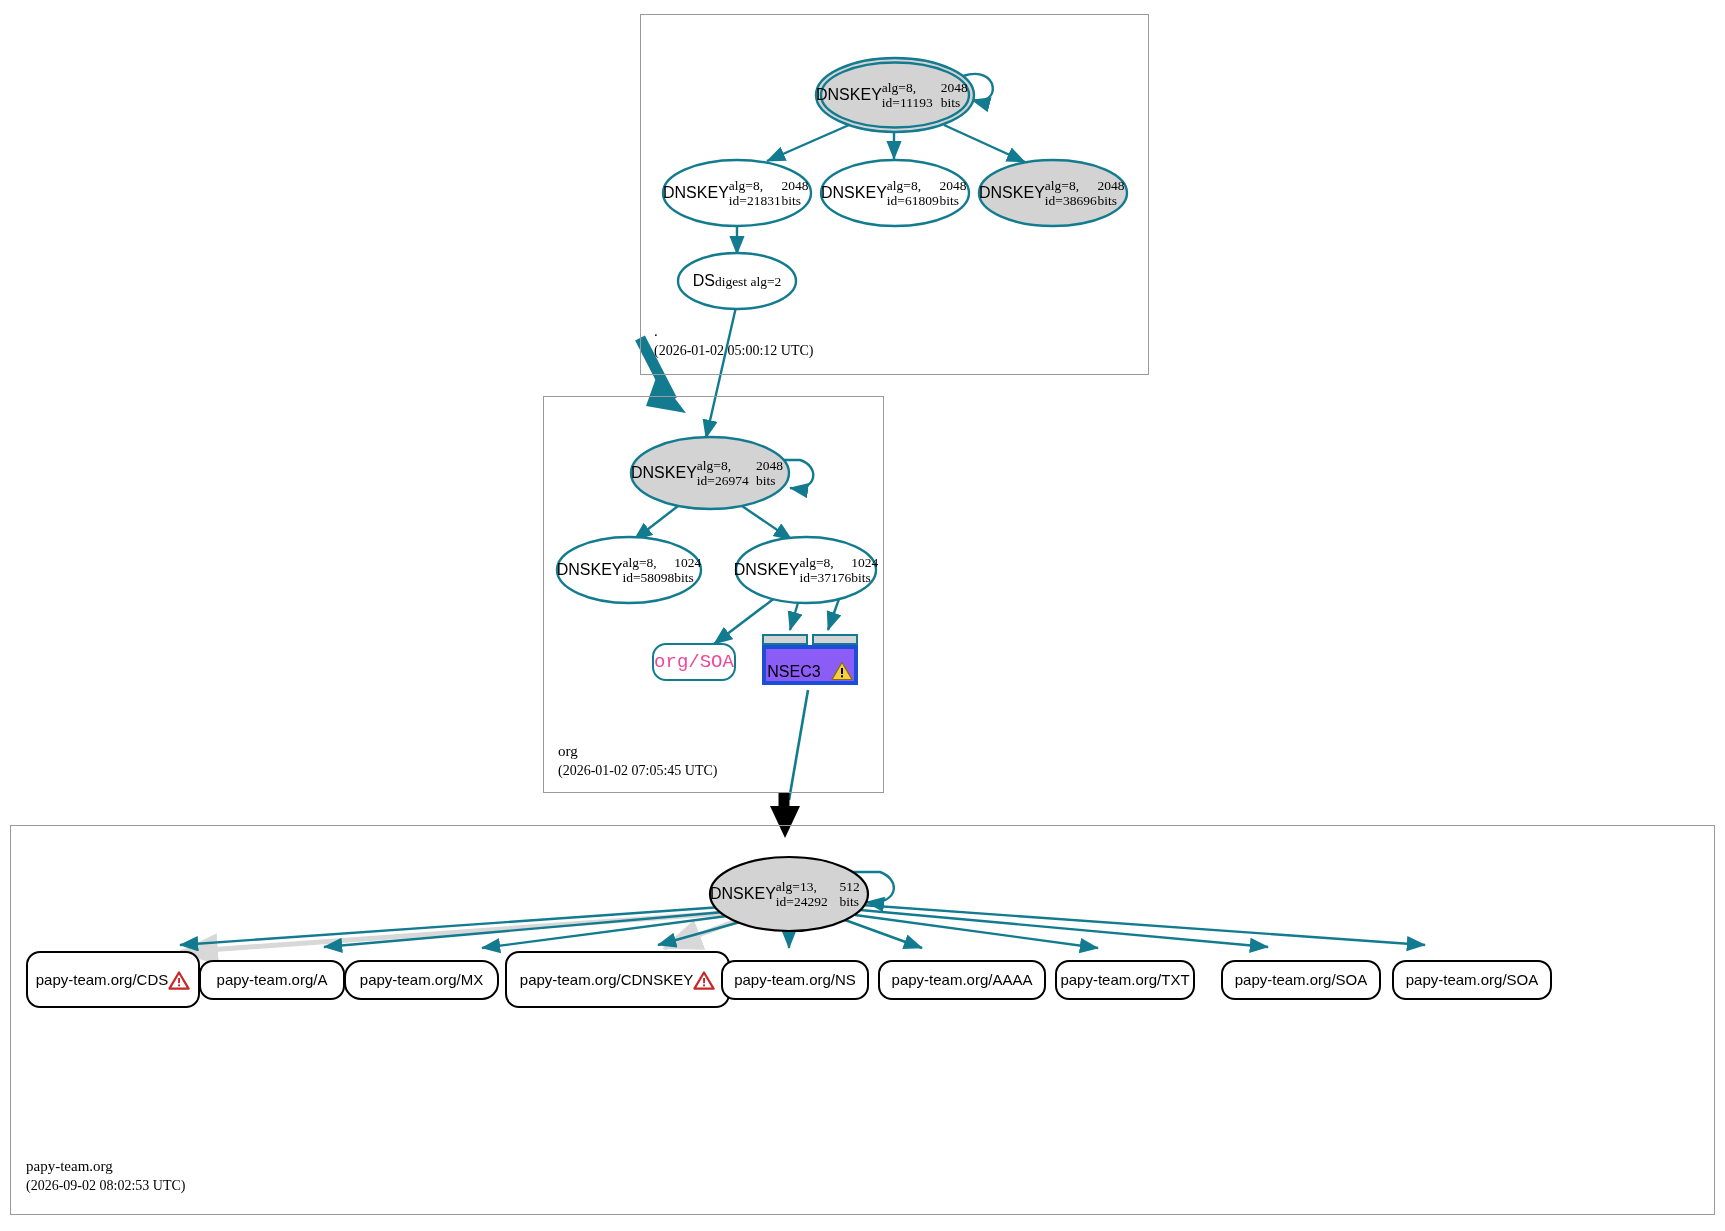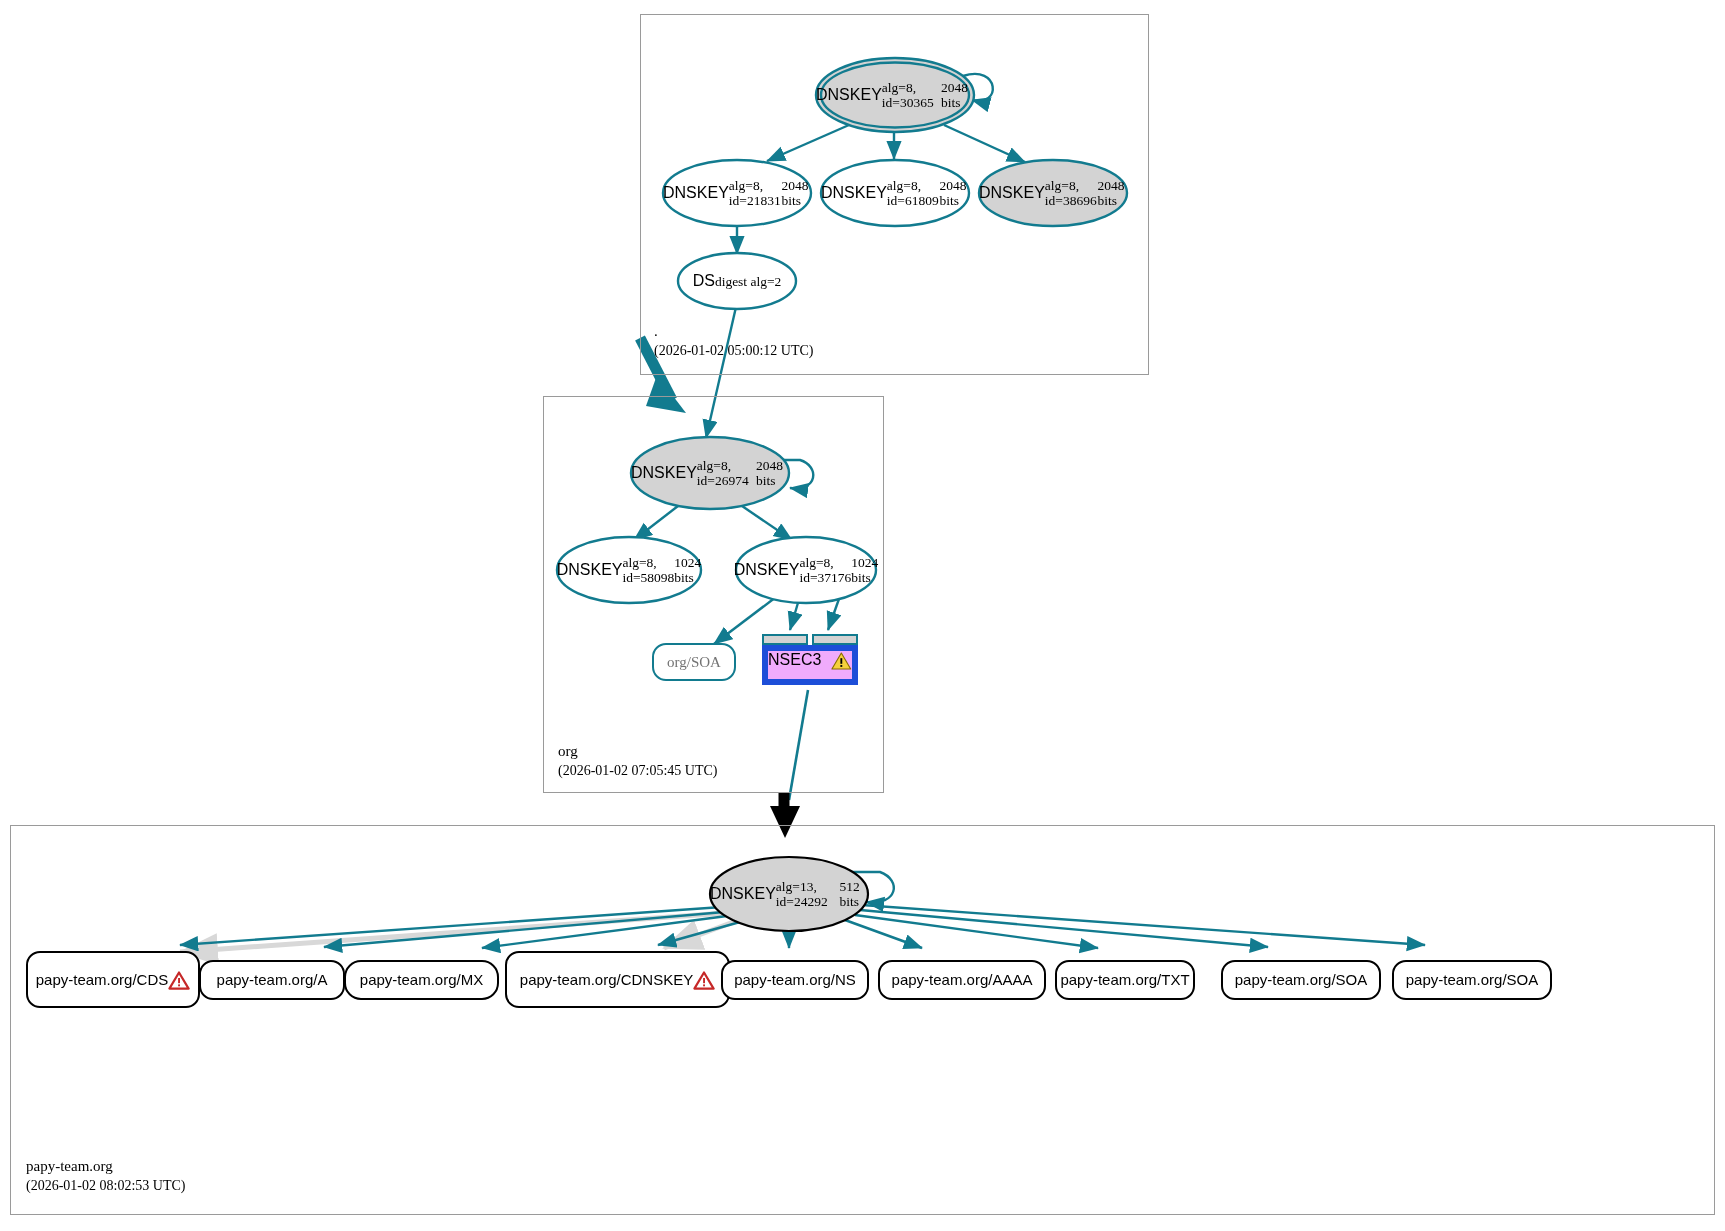--- a/index.html
+++ b/index.html
@@ -14,24 +14,24 @@
   .ell{border-radius:50%;}
   .ell .t1{font-family:"Liberation Sans",sans-serif;font-size:16px;color:#000;line-height:18px;}
   .ell .t2,.ell .t3{font-family:"Liberation Serif",serif;font-size:13.5px;color:#000;line-height:15px;}
   .rr{border:2px solid #000;border-radius:14px;background:#fff;}
   .rr .lbl{font-family:"Liberation Sans",sans-serif;font-size:15px;color:#000;line-height:18px;white-space:nowrap;}
   .warn{margin-top:1px;}
   .nsec3{position:absolute;box-sizing:border-box;}
   .nsec3 .hdr{display:flex;height:11px;}
   .nsec3 .hcell{flex:1;border:2px solid #127b8f;background:#d3d3d3;box-sizing:border-box;}
   .nsec3 .hgap{width:4px;}
-  .nsec3 .body{border:6px solid #1d4ed8;background:#f0abfc;height:40px;display:flex;align-items:flex-start;justify-content:center;gap:10px;box-sizing:border-box;}
+  .nsec3 .body{border:4px solid #1d4ed8;background:#8b5cf6;height:40px;display:flex;align-items:flex-end;justify-content:center;gap:10px;box-sizing:border-box;}
   .nsec3 .body .lbl{font-family:"Liberation Sans",sans-serif;font-size:16px;color:#000;}
   .soa-rr{border:2px solid #127b8f;border-radius:14px;background:#fff;}
-  .soa-rr .lbl{font-family:Liberation Serif, serif;font-size:15px;color:#737373;}
+  .soa-rr .lbl{font-family:Liberation Mono, monospace;font-size:19px;color:#ec4899;}
 </style>
 </head>
 <body>
 
 <div class="stage">
 
   <svg class="layer">
     <defs>
       <marker id="ah-teal" markerWidth="9" markerHeight="9" refX="7.6" refY="3.2" orient="auto" markerUnits="strokeWidth">
         <path d="M0,0 L8,3.2 L0,6.4 z" fill="#127b8f"></path>
@@ -141,35 +141,35 @@
 
   <div class="zonebox" style="left:543px;top:396px;width:341px;height:397px;"></div>
   <div class="zonelabel" style="left:558px;top:742px;">
     <div class="zname">org</div>
     <div class="ztime">(2026-01-02 07:05:45 UTC)</div>
   </div>
 
   <div class="zonebox" style="left:10px;top:825px;width:1705px;height:390px;"></div>
   <div class="zonelabel" style="left:26px;top:1157px;">
     <div class="zname">papy-team.org</div>
-    <div class="ztime">(2026-01-02 08:02:53 UTC)</div>
+    <div class="ztime">(2026-09-02 08:02:53 UTC)</div>
   </div>
 
   <svg class="layer">
     <ellipse cx="895" cy="95" rx="79" ry="37" fill="#d3d3d3" stroke="#127b8f" stroke-width="2.4"></ellipse>
     <ellipse cx="895" cy="95" rx="74" ry="32.5" fill="#d3d3d3" stroke="#127b8f" stroke-width="2.4"></ellipse>
     <ellipse cx="737" cy="193" rx="74" ry="33" fill="#ffffff" stroke="#127b8f" stroke-width="2.4"></ellipse>
     <ellipse cx="895" cy="193" rx="74" ry="33" fill="#ffffff" stroke="#127b8f" stroke-width="2.4"></ellipse>
     <ellipse cx="1053" cy="193" rx="74" ry="33" fill="#d3d3d3" stroke="#127b8f" stroke-width="2.4"></ellipse>
     <ellipse cx="737" cy="281" rx="59" ry="28" fill="#ffffff" stroke="#127b8f" stroke-width="2.4"></ellipse>
   </svg>
 
   <div class="node ell" style="left:816px;top:58px;width:158px;height:74px;">
     <div class="t1">DNSKEY</div>
-    <div class="t2">alg=8, id=30365</div>
+    <div class="t2">alg=8, id=11193</div>
     <div class="t3">2048 bits</div>
   </div>
   <div class="node ell" style="left:663px;top:160px;width:148px;height:66px;">
     <div class="t1">DNSKEY</div>
     <div class="t2">alg=8, id=21831</div>
     <div class="t3">2048 bits</div>
   </div>
   <div class="node ell" style="left:821px;top:160px;width:148px;height:66px;">
     <div class="t1">DNSKEY</div>
     <div class="t2">alg=8, id=61809</div>

